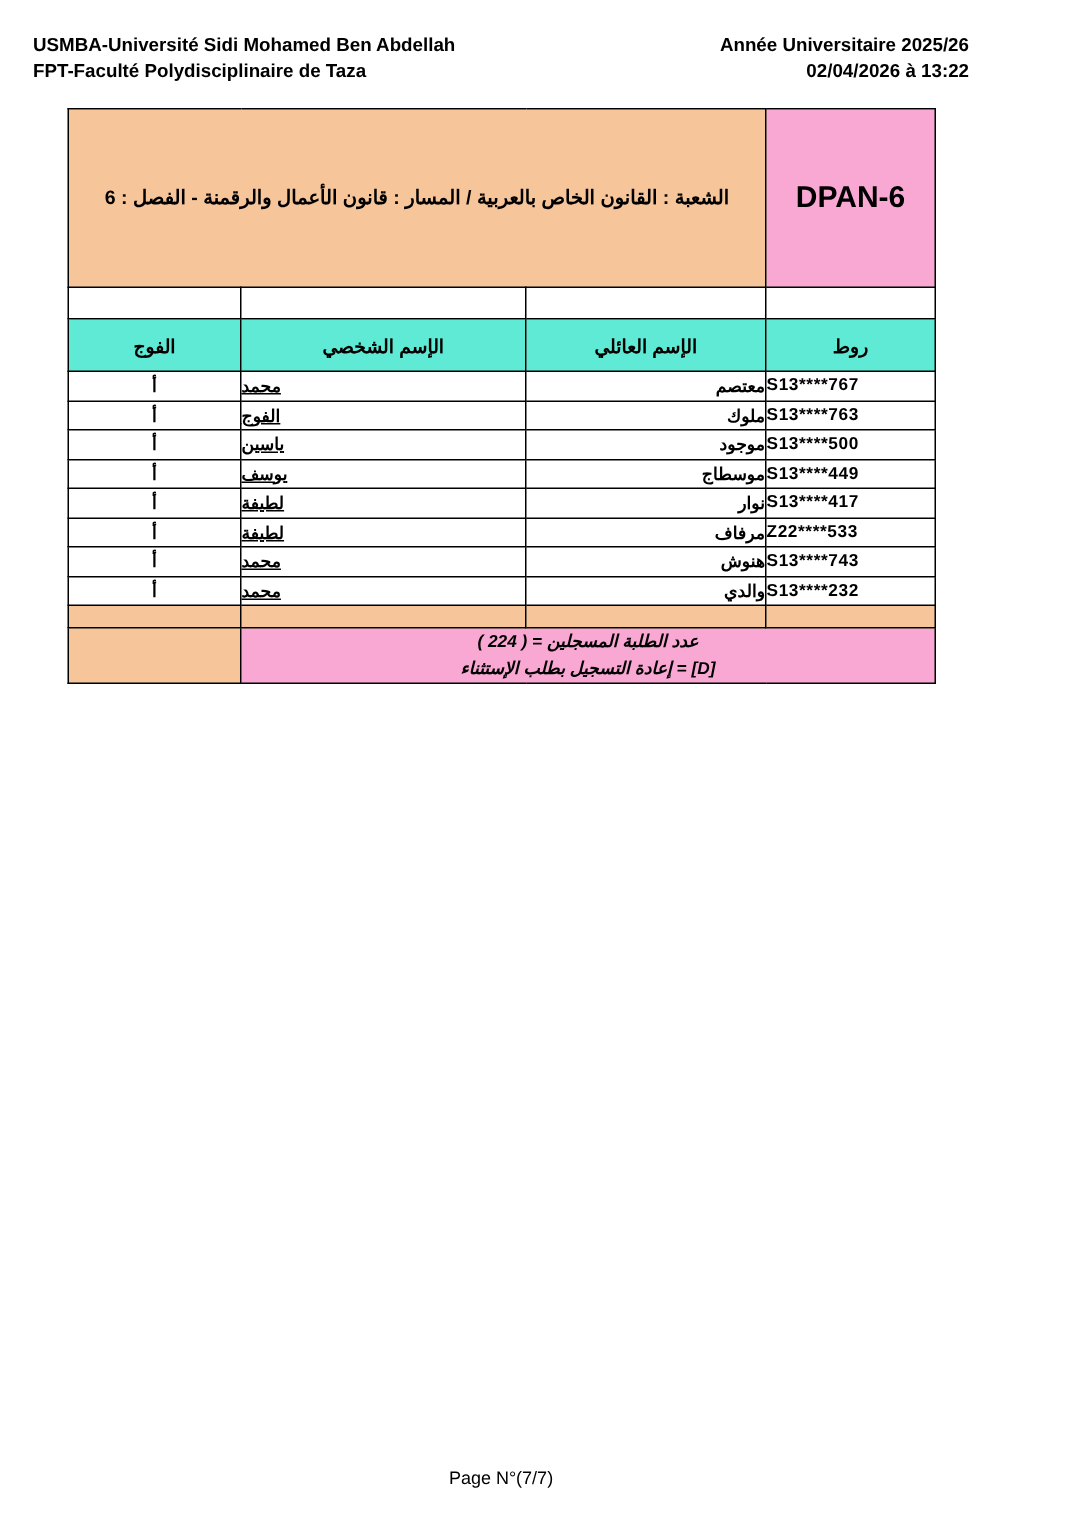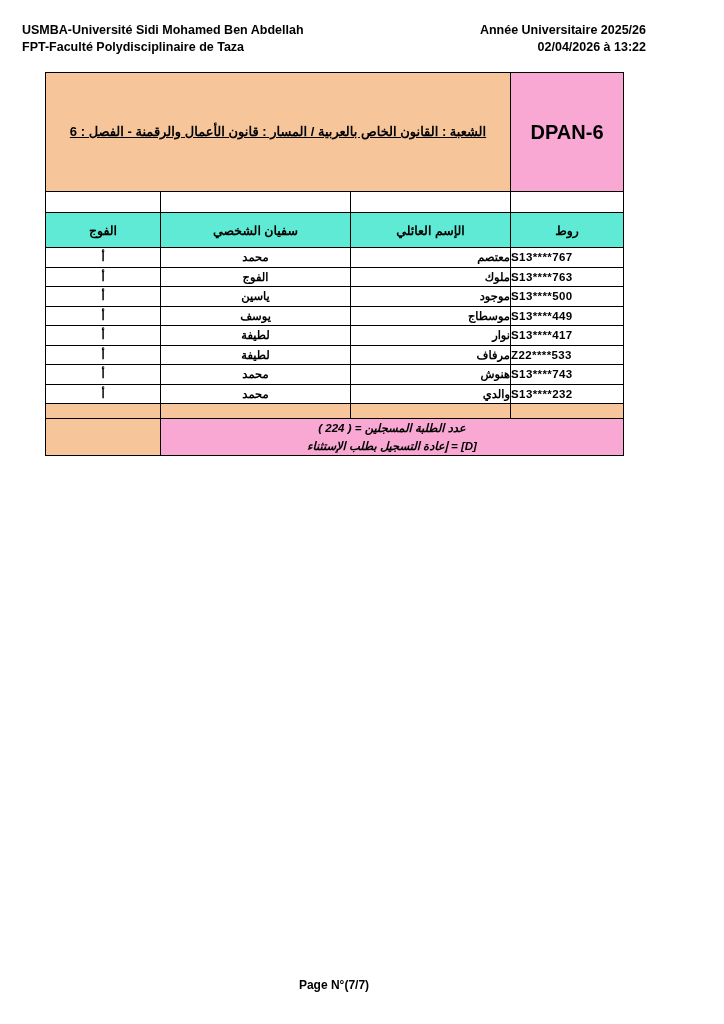--- a/index.html
+++ b/index.html
@@ -56,21 +56,20 @@
   .title-cell {
     background: #f7c59a;
     height: 118px;
     text-align: center;
     padding: 6px 12px;
     font-size: 13px;
     font-weight: bold;
     direction: rtl;
     letter-spacing: 1px;
     line-height: 26px;
-    text-decoration: underline;
   }
   .code-cell {
     background: #f9a8d4;
     text-align: center;
     font-size: 20px;
     font-weight: bold;
     width: 124px;
   }
   .spacer-row td {
     height: 20px;
@@ -96,24 +95,25 @@
     height: 18.5px;
     font-size: 11.5px;
     font-weight: bold;
     background: #ffffff;
   }
   .cell-fouj {
     text-align: center;
     direction: rtl;
   }
   .cell-prenom {
-    text-align: center;
+    text-align: left;
     padding-right: 26px;
     direction: rtl;
     letter-spacing: 1px;
+    text-decoration: underline;
   }
   .cell-nom {
     text-align: right;
     padding-right: 26px;
     direction: rtl;
     letter-spacing: 1px;
   }
   .cell-code {
     text-align: left;
     padding-left: 10px;
@@ -138,21 +138,21 @@
     font-style: italic;
   }
   
   .page-footer {
     position: absolute;
     bottom: 32px;
     left: 0;
     width: 100%;
     text-align: center;
     font-size: 12px;
-    font-weight: 700;
+    font-weight: 400;
   }
   
   col.c-fouj { width: 115px; }
   col.c-prenom { width: 190px; }
   col.c-nom { width: 160px; }
   col.c-code { width: 113px; }
 </style>
 </head>
 <body>
 
@@ -185,21 +185,21 @@
 
         <tr class="spacer-row">
           <td class="white"></td>
           <td class="white"></td>
           <td class="white"></td>
           <td class="white"></td>
         </tr>
 
         <tr class="colhead">
           <td>الفوج</td>
-          <td>سفيان الشخصي</td>
+          <td>الإسم الشخصي</td>
           <td>الإسم العائلي</td>
           <td>روط</td>
         </tr>
 
         <tr class="data-row">
           <td class="cell-fouj">أ</td>
           <td class="cell-prenom">محمد</td>
           <td class="cell-nom">معتصم</td>
           <td class="cell-code">S13****767</td>
         </tr>

